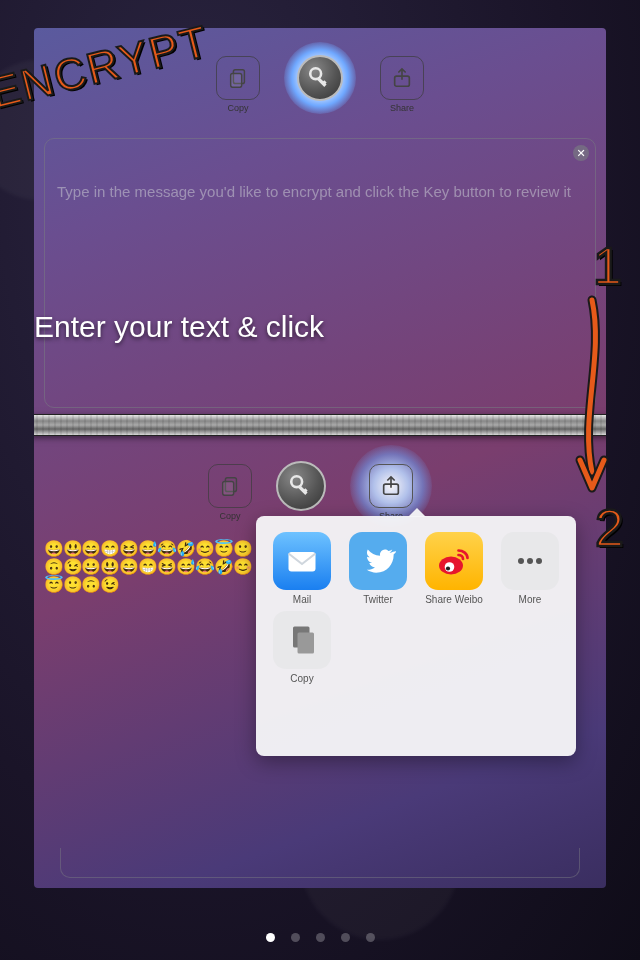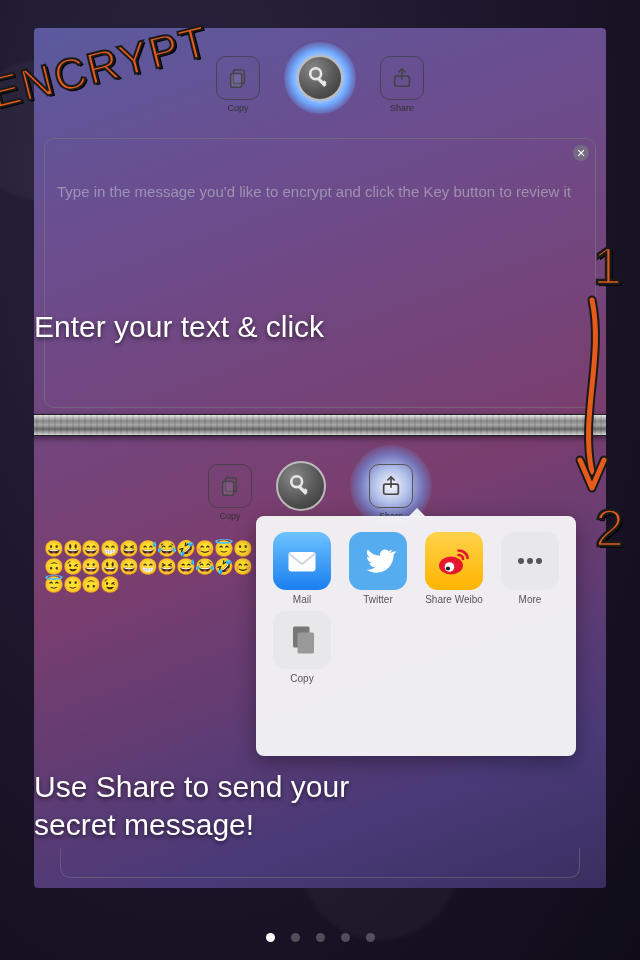--- a/index.html
+++ b/index.html
@@ -278,24 +278,20 @@
           <svg class="docs-svg" viewBox="0 0 24 24" fill="#555">
               <rect x="6" y="3" width="11" height="14" rx="1" fill="#777"></rect>
               <rect x="9" y="7" width="11" height="14" rx="1" fill="#999"></rect>
             </svg>
         </div>
         <span class="applabel">Copy</span>
       </div>
     </div>
   </div>
 
-  <div class="caption cap2">
-    <span>Use Share to send your</span><br>
-    <span>secret message!</span>
-  </div>
 
   <div class="msgbox2"></div>
 
 </div>
 
 <div class="stamp">ENCRYPT</div>
 
 <div class="stepnum s1">1</div>
 <div class="arrow">
   <svg viewBox="0 0 44 200">

